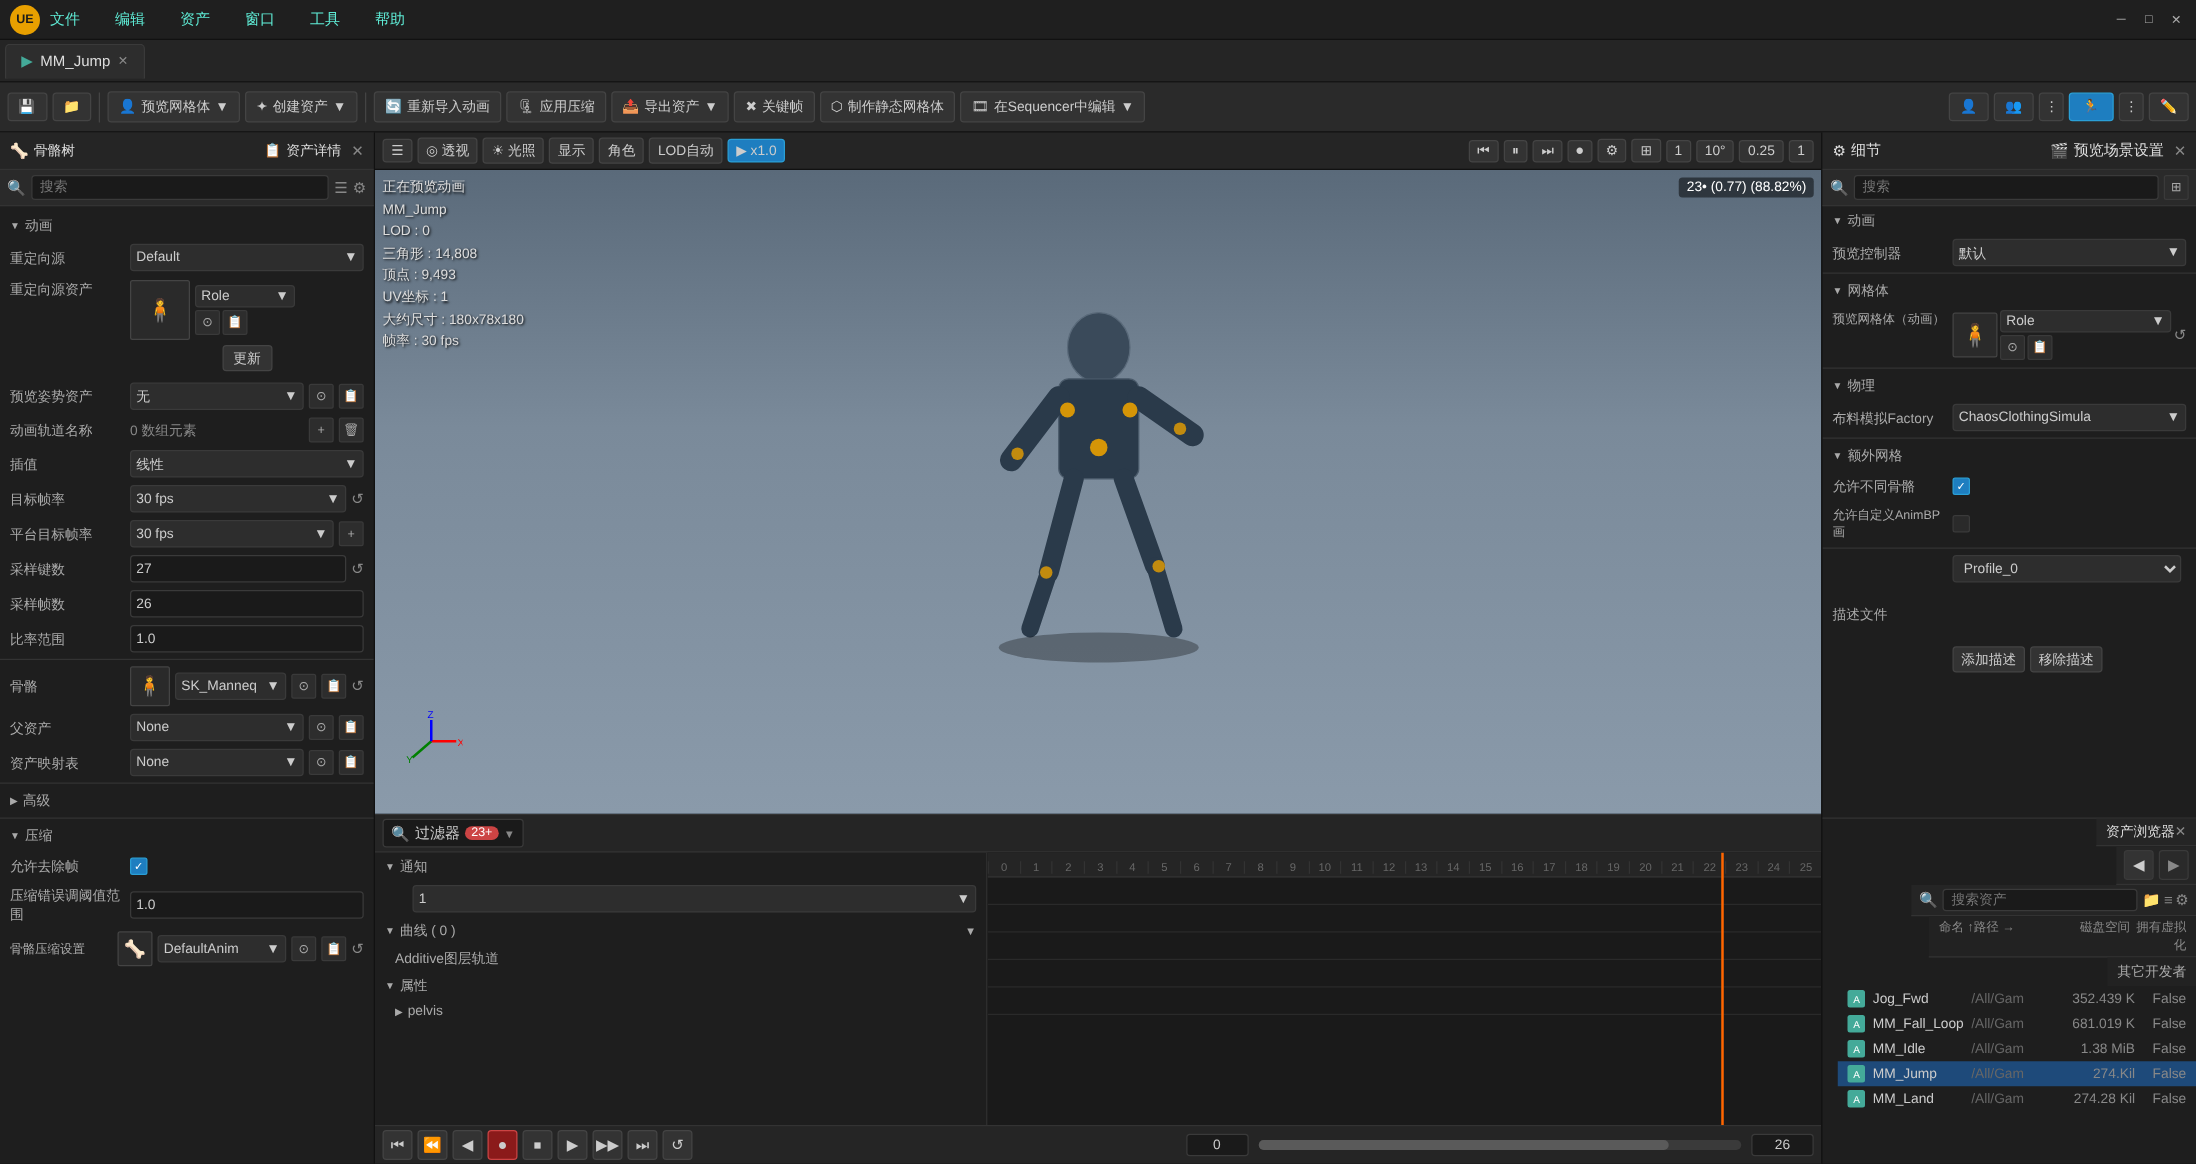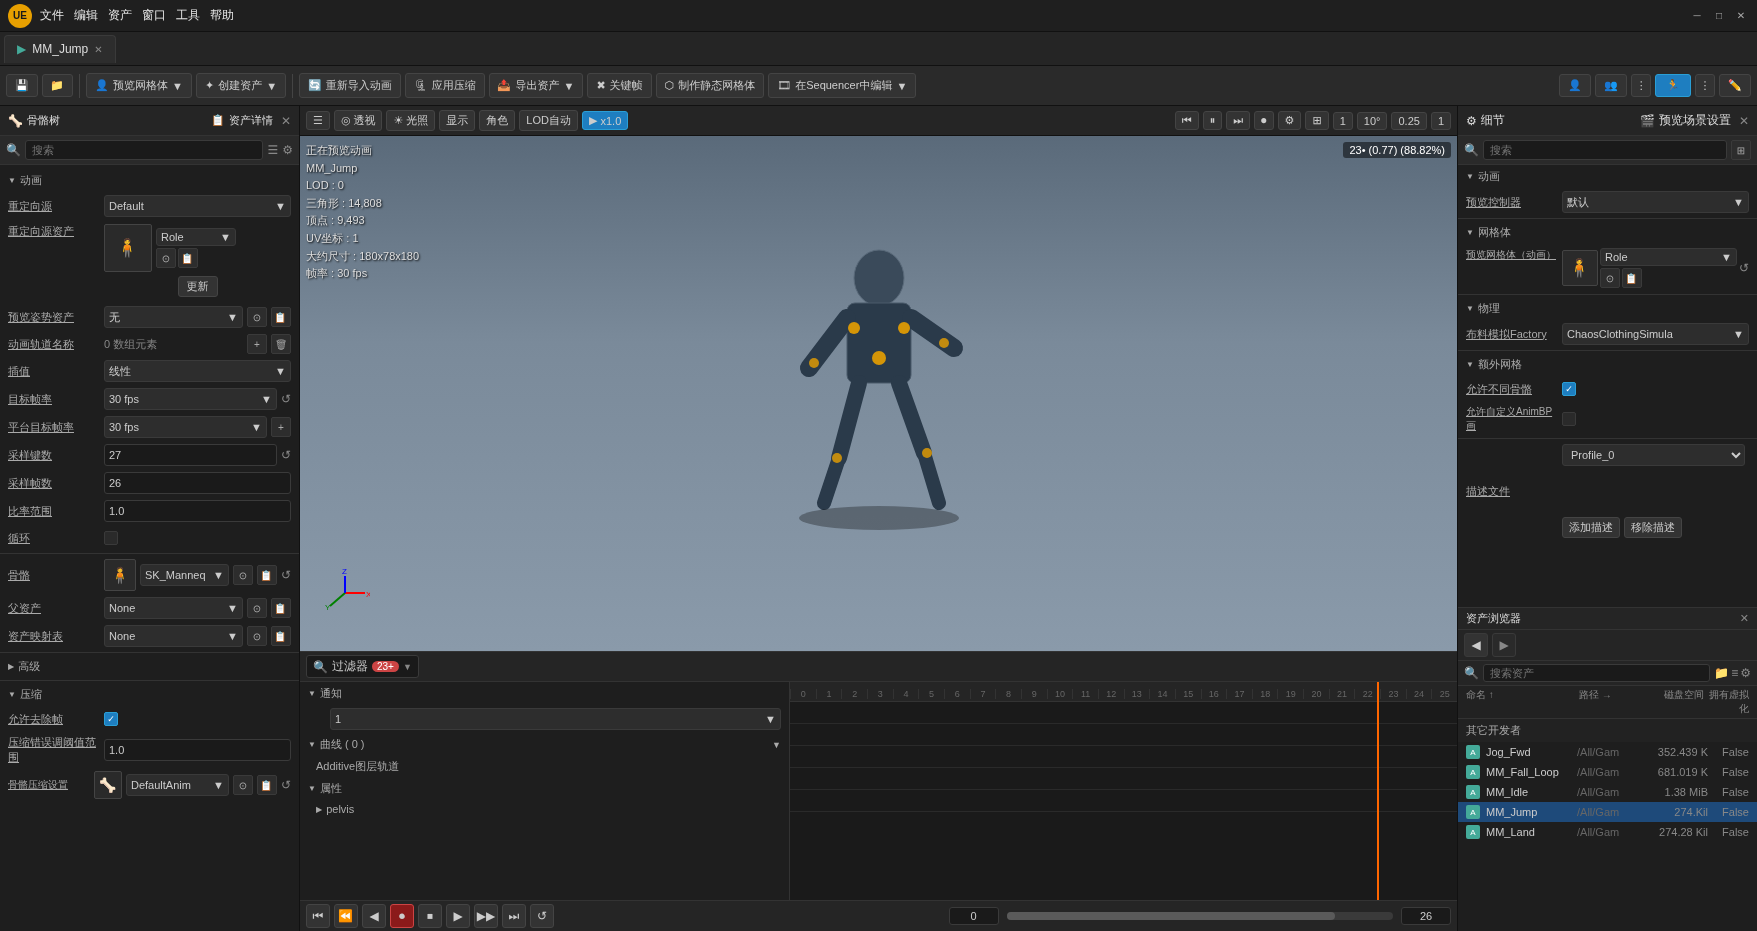--- a/index.html
+++ b/index.html
@@ -1,21 +1,21 @@
 <!DOCTYPE html>
 <html><head>
   <meta charset="utf-8">
   <style>
     * { box-sizing: border-box; margin: 0; padding: 0; }
     body { background: #1a1a1a; color: #ccc; font-family: 'Segoe UI', Arial, sans-serif; font-size: 12px; width: 1757px; height: 931px; overflow: hidden; }
 
     
     .title-bar { background: #1f1f1f; height: 32px; display: flex; align-items: center; padding: 0 8px; border-bottom: 1px solid #111; text-align: right; }
     .title-bar-logo { width: 24px; height: 24px; background: #e8a000; border-radius: 50%; display: flex; align-items: center; justify-content: center; color: #1a1a1a; font-weight: bold; font-size: 10px; margin-right: 8px; }
-    .title-bar-menu { display: flex; gap: 10px; color: #e5e5e5; font-size: 12px; }
+    .title-bar-menu { display: flex; gap: 28px; color: #5eead4; font-size: 12px; }
     .title-bar-menu span { cursor: pointer; }
     .title-bar-spacer { flex: 1; }
     .title-bar-controls { display: flex; gap: 6px; }
     .title-bar-btn { width: 16px; height: 16px; display: flex; align-items: center; justify-content: center; color: #aaa; font-size: 10px; cursor: pointer; }
 
     
     .tab-bar { background: #252525; height: 34px; display: flex; align-items: center; padding: 0 4px; border-bottom: 1px solid #111; }
     .tab { display: flex; align-items: center; gap: 6px; padding: 4px 12px; background: #2d2d2d; border: 1px solid #3a3a3a; border-bottom: none; border-radius: 4px 4px 0 0; color: #ddd; font-size: 12px; cursor: pointer; height: 28px; }
     .tab-close { color: #888; font-size: 10px; cursor: pointer; }
 
@@ -29,21 +29,21 @@
 
     
     .left-panel { width: 300px; background: #1e1e1e; border-right: 1px solid #111; display: flex; flex-direction: column; flex-shrink: 0; }
 
     .search-bar { display: flex; align-items: center; padding: 4px 6px; background: #2a2a2a; border-bottom: 1px solid #333; gap: 4px; }
     .search-input { flex: 1; background: #1a1a1a; border: 1px solid #3a3a3a; border-radius: 3px; color: #ccc; padding: 3px 6px; font-size: 11px; outline: none; }
 
     .panel-content { flex: 1; overflow-y: auto; padding: 4px 0; }
 
     .prop-row { display: flex; align-items: center; padding: 3px 8px; gap: 6px; min-height: 26px; }
-    .prop-label { color: #aaa; font-size: 11px; width: 90px; flex-shrink: 0; text-decoration: underline; }
+    .prop-label { color: #aaa; font-size: 11px; width: 90px; flex-shrink: 0; }
     .prop-value { flex: 1; display: flex; align-items: center; gap: 4px; }
     .prop-select { background: #2d2d2d; border: 1px solid #3a3a3a; border-radius: 3px; color: #ccc; padding: 2px 4px; font-size: 11px; display: flex; align-items: center; justify-content: space-between; cursor: pointer; flex: 1; height: 22px; }
     .prop-input { background: #1a1a1a; border: 1px solid #3a3a3a; border-radius: 3px; color: #ccc; padding: 2px 4px; font-size: 11px; flex: 1; height: 22px; outline: none; }
     .update-btn { background: #333; border: 1px solid #444; border-radius: 3px; color: #ccc; padding: 2px 8px; font-size: 11px; cursor: pointer; display: block; margin: 2px auto; }
 
     .small-icon-btn { width: 20px; height: 20px; background: #2d2d2d; border: 1px solid #3a3a3a; border-radius: 2px; display: inline-flex; align-items: center; justify-content: center; cursor: pointer; color: #aaa; font-size: 10px; }
 
     .checkbox { width: 14px; height: 14px; background: #1e7ec0; border: 1px solid #2a9fd6; border-radius: 2px; display: inline-flex; align-items: center; justify-content: center; color: white; font-size: 9px; }
     .checkbox-empty { width: 14px; height: 14px; background: #2a2a2a; border: 1px solid #3a3a3a; border-radius: 2px; }
 
@@ -76,21 +76,21 @@
     .tl-transport { display: flex; align-items: center; gap: 4px; padding: 3px 6px; background: #252525; border-top: 1px solid #333; }
     .transport-btn { width: 24px; height: 24px; background: #333; border: 1px solid #444; border-radius: 3px; display: flex; align-items: center; justify-content: center; color: #ccc; cursor: pointer; font-size: 12px; }
     .transport-btn.rec { background: #8b1a1a; border-color: #c44; }
     .timeline-time-input { background: #1a1a1a; border: 1px solid #3a3a3a; border-radius: 3px; color: #ccc; padding: 2px 6px; font-size: 11px; width: 50px; text-align: center; }
 
     
     .right-panel { width: 300px; background: #1e1e1e; border-left: 1px solid #111; display: flex; flex-direction: column; flex-shrink: 0; }
     .right-panel-top { flex: 1; overflow-y: auto; }
 
     
-    .asset-browser { height: 324px; display: flex; flex-direction: column; border-top: 1px solid #333; }
+    .asset-browser { height: 277px; display: flex; flex-direction: column; border-top: 1px solid #333; align-items: flex-end; }
     .ab-header { display: flex; align-items: center; padding: 3px 8px; background: #252525; border-bottom: 1px solid #333; }
     .ab-title { font-size: 11px; color: #ddd; flex: 1; }
     .ab-nav { display: flex; gap: 4px; padding: 3px 6px; background: #252525; border-bottom: 1px solid #333; align-items: center; }
     .ab-search { display: flex; align-items: center; padding: 3px 6px; background: #252525; border-bottom: 1px solid #333; }
     .ab-search-input { flex: 1; background: #1a1a1a; border: 1px solid #3a3a3a; border-radius: 3px; color: #ccc; padding: 2px 6px; font-size: 11px; outline: none; }
     .ab-section-label { padding: 4px 8px; color: #aaa; font-size: 11px; background: #222; }
     .ab-list { flex: 1; overflow-y: auto; }
     .ab-item { display: flex; align-items: center; padding: 3px 8px; gap: 6px; font-size: 11px; cursor: pointer; }
     .ab-item.selected { background: #1e4a7a; }
     .ab-icon { width: 14px; height: 14px; background: #4a9; border-radius: 2px; flex-shrink: 0; display: flex; align-items: center; justify-content: center; font-size: 8px; color: white; }
@@ -337,26 +337,20 @@
         </div>
       </div>
 
       <div class="prop-row">
         <span class="prop-label">比率范围</span>
         <div class="prop-value">
           <input class="prop-input" value="1.0" style="width: 60px;">
         </div>
       </div>
 
-      <div class="prop-row">
-        <span class="prop-label">循环</span>
-        <div class="prop-value">
-          <div class="checkbox-empty"></div>
-        </div>
-      </div>
 
       <div class="divider-h"></div>
 
       <div class="prop-row">
         <span class="prop-label">骨骼</span>
         <div class="prop-value">
           <div class="thumbnail-mini" style="width:32px; height:32px;">
             <span style="font-size:16px;">🧍</span>
           </div>
           <div class="prop-select" style="flex:1;">

